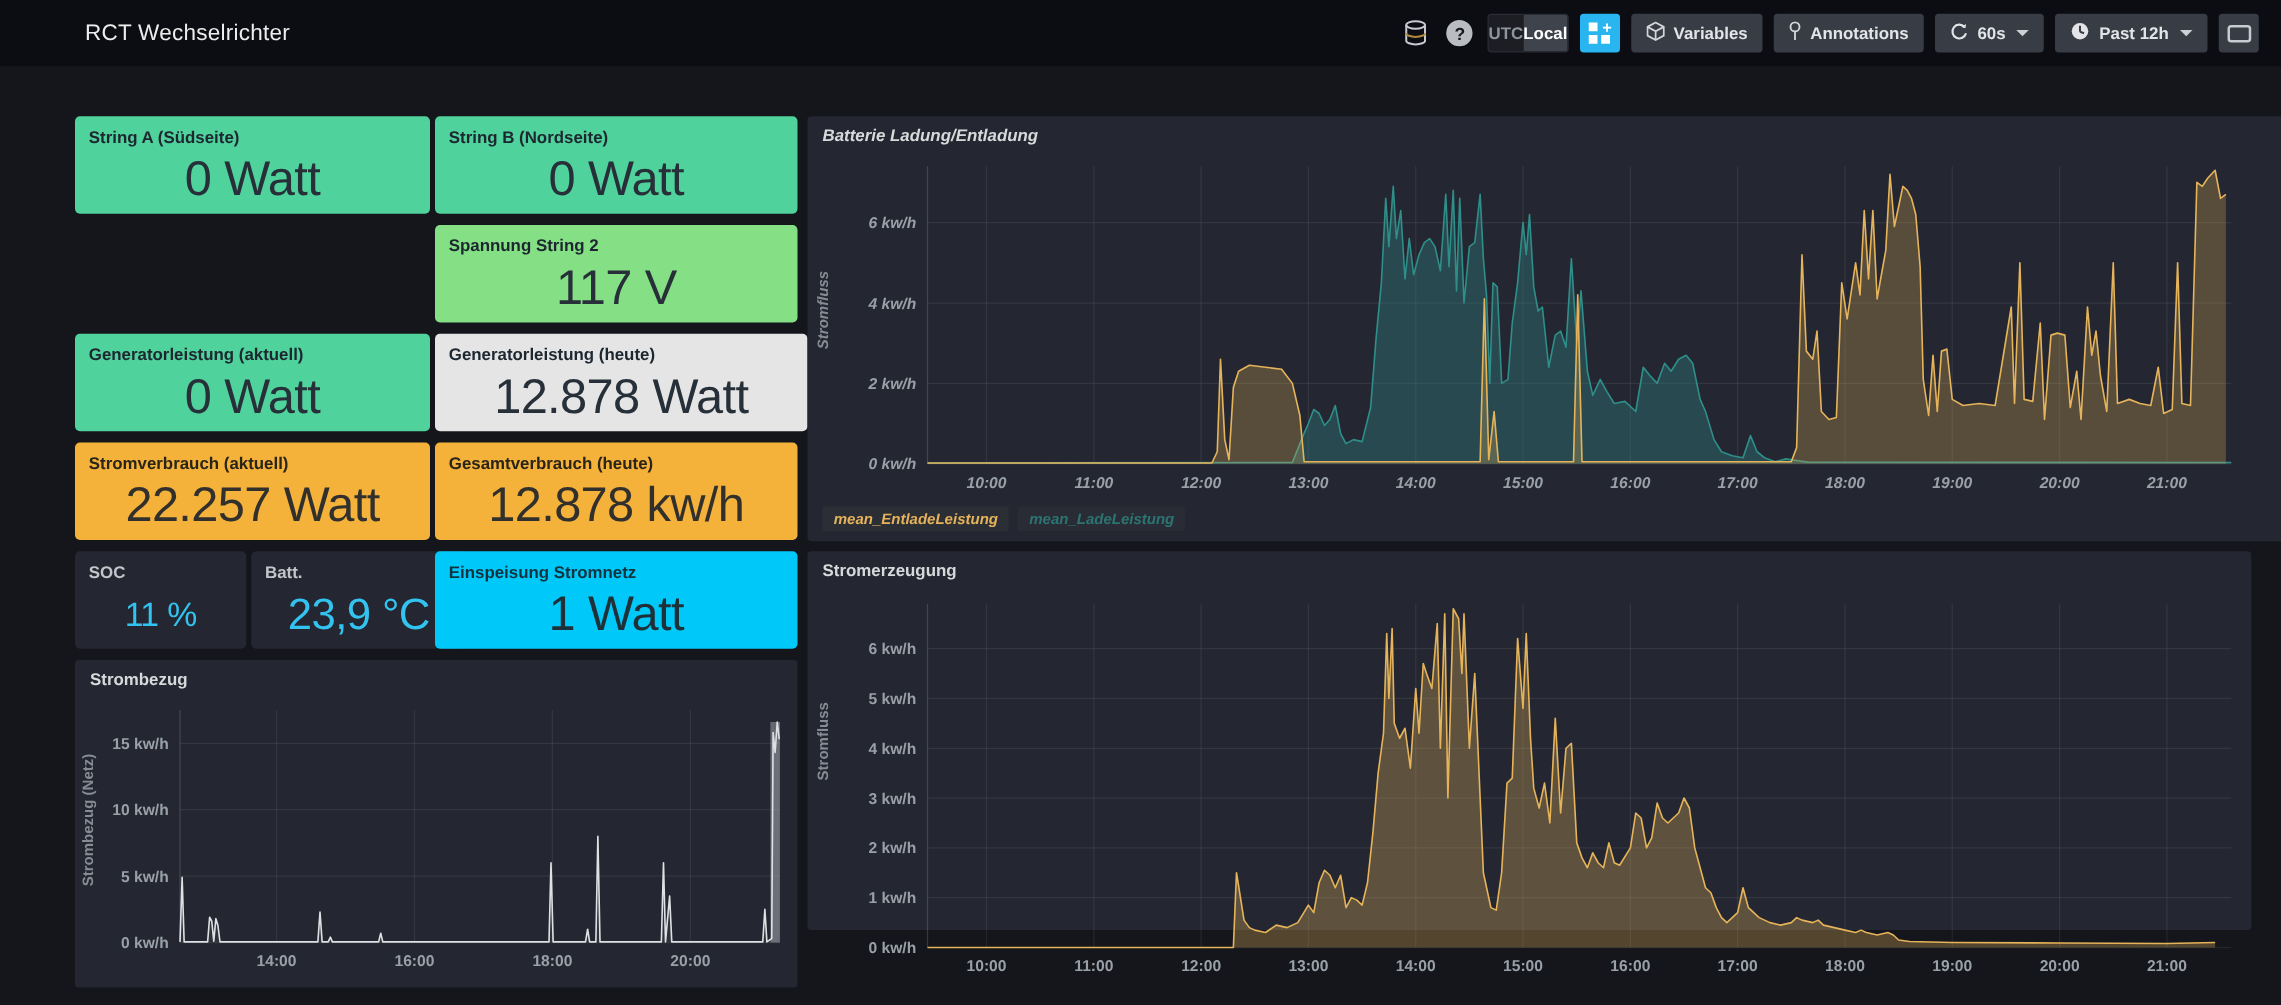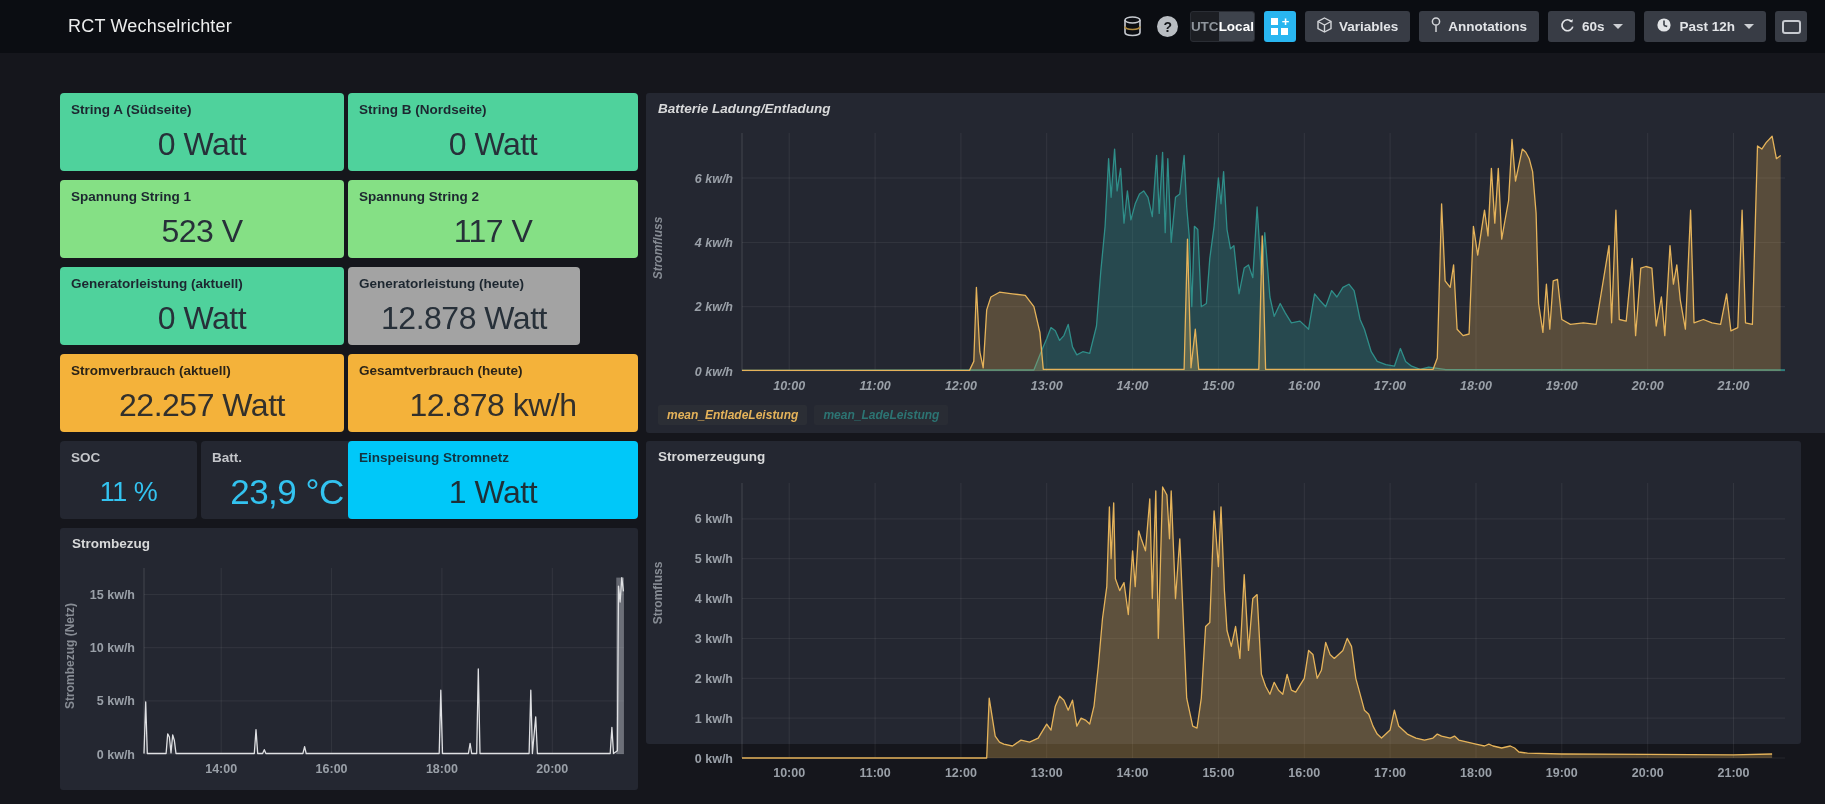--- a/index.html
+++ b/index.html
@@ -23,21 +23,21 @@
   .addpanel { position:relative; width:17px; height:17px; }
   .addpanel i { position:absolute; width:7px; height:7px; background:#fff; }
   .addpanel .a1{ top:0; left:0; } .addpanel .a2{ bottom:0; left:0; } .addpanel .a3{ bottom:0; right:0; }
   .addpanel .plus { position:absolute; top:-4px; right:-1px; color:#fff; font-size:13px; font-weight:700; font-style:normal; background:none; width:auto; height:auto; }
   .kiosk { width:19px; height:14px; border:2px solid #c7cad0; border-radius:3px; }
 
   
   .panel { position:absolute; background:#242731; border-radius:3px; }
   .stat { border-radius:4px; }
   .stat .s-title { position:absolute; top:9px; left:11px; font-size:13.5px; font-weight:700; }
-  .stat .s-value { position:absolute; left:0; right:0; top:30px; bottom:6px; display:flex; align-items:center; justify-content:center; font-size:32px; font-weight:400; letter-spacing:-0.5px; }
+  .stat .s-value { position:absolute; left:0; right:0; top:30px; bottom:6px; display:flex; align-items:center; justify-content:center; font-size:39px; font-weight:400; letter-spacing:-0.5px; }
   .chart-panel .panel-title { position:absolute; top:8px; left:12px; font-size:13.5px; font-weight:700; color:#d8d9da; cursor:pointer; }
   .chart { position:absolute; }
   .ylab { position:absolute; width:16px; display:flex; align-items:center; justify-content:center; }
   .ylab span { transform:rotate(-90deg); white-space:nowrap; color:#878c94; font-size:12px; font-weight:600; }
   .legend { position:absolute; left:12px; bottom:8px; display:flex; gap:7px; }
   .legend .pill { background:#2b2e35; border-radius:2px; padding:3px 9px; font-size:12px; font-weight:700; cursor:pointer; }
   svg text.tick { fill:#9aa0a8; font-size:12.5px; font-weight:600; font-family:"Liberation Sans",sans-serif; }
   svg text.xc { text-anchor:middle; }
   svg text.yr { text-anchor:end; }
   svg line.grid { stroke:rgba(255,255,255,0.07); stroke-width:1; }
@@ -129,33 +129,29 @@
   </div>
 
   <div class="panel stat" style="left: 60px; top: 93px; width: 284px; height: 78px; background: rgb(79, 210, 156);">
     <div class="s-title" style="color: rgb(29, 39, 48);">String A (Südseite)</div>
     <div class="s-value" style="color: rgb(39, 48, 57);">0 Watt</div>
   </div>
   <div class="panel stat" style="left: 348px; top: 93px; width: 290px; height: 78px; background: rgb(79, 210, 156);">
     <div class="s-title" style="color: rgb(29, 39, 48);">String B (Nordseite)</div>
     <div class="s-value" style="color: rgb(39, 48, 57);">0 Watt</div>
   </div>
-  <div class="panel stat" style="left: 60px; top: 180px; width: 284px; height: 78px; background: rgb(133, 224, 133);">
-    <div class="s-title" style="color: rgb(29, 39, 48);">Spannung String 1</div>
-    <div class="s-value" style="color: rgb(39, 48, 57);">523 V</div>
-  </div>
   <div class="panel stat" style="left: 348px; top: 180px; width: 290px; height: 78px; background: rgb(133, 224, 133);">
     <div class="s-title" style="color: rgb(29, 39, 48);">Spannung String 2</div>
     <div class="s-value" style="color: rgb(39, 48, 57);">117 V</div>
   </div>
   <div class="panel stat" style="left: 60px; top: 267px; width: 284px; height: 78px; background: rgb(79, 210, 156);">
     <div class="s-title" style="color: rgb(29, 39, 48);">Generatorleistung (aktuell)</div>
     <div class="s-value" style="color: rgb(39, 48, 57);">0 Watt</div>
   </div>
-  <div class="panel stat" style="left: 348px; top: 267px; width: 232px; height: 78px; background: #a3a3a3;">
+  <div class="panel stat" style="left: 348px; top: 267px; width: 298px; height: 78px; background: #e5e5e5;">
     <div class="s-title" style="color: rgb(29, 39, 48);">Generatorleistung (heute)</div>
     <div class="s-value" style="color: rgb(39, 48, 57);">12.878 Watt</div>
   </div>
   <div class="panel stat" style="left: 60px; top: 354px; width: 284px; height: 78px; background: rgb(244, 178, 58);">
     <div class="s-title" style="color: rgb(43, 36, 24);">Stromverbrauch (aktuell)</div>
     <div class="s-value" style="color: rgb(50, 48, 44);">22.257 Watt</div>
   </div>
   <div class="panel stat" style="left: 348px; top: 354px; width: 290px; height: 78px; background: rgb(244, 178, 58);">
     <div class="s-title" style="color: rgb(43, 36, 24);">Gesamtverbrauch (heute)</div>
     <div class="s-value" style="color: rgb(50, 48, 44);">12.878 kw/h</div>

